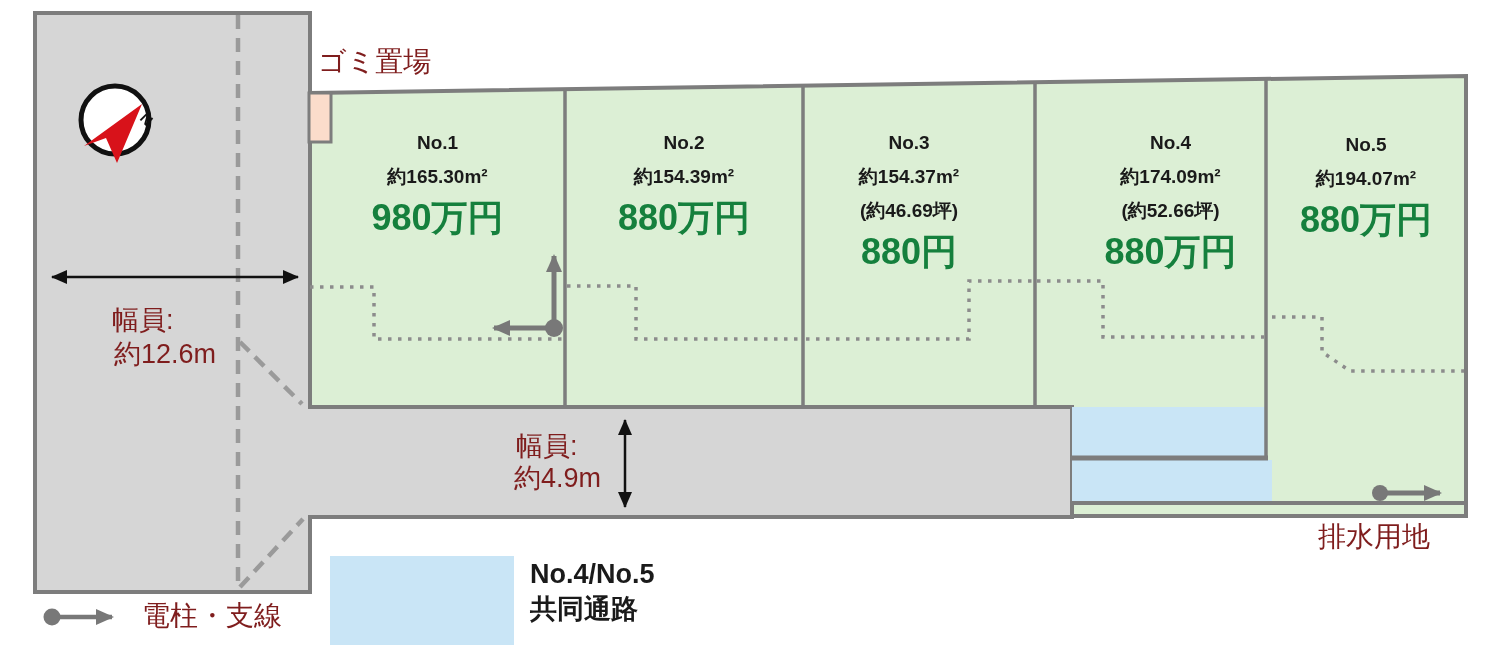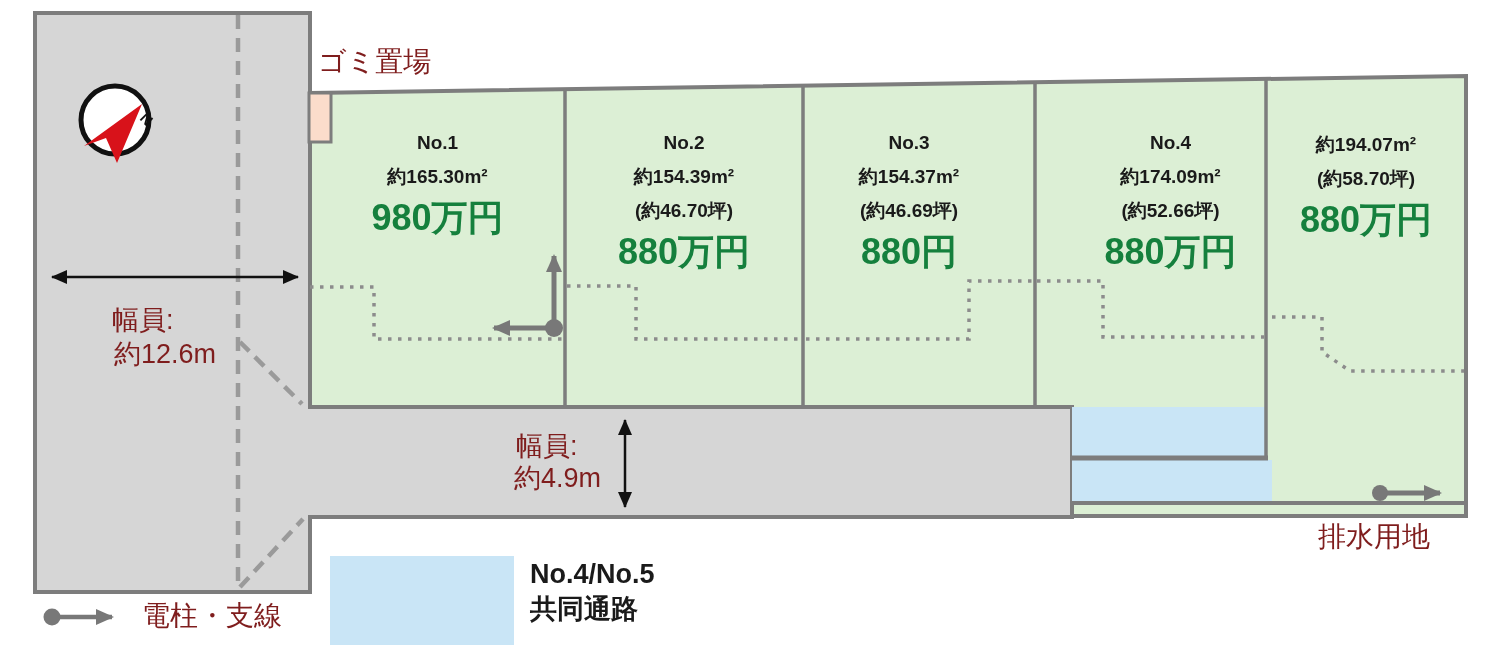--- a/index.html
+++ b/index.html
@@ -95,41 +95,40 @@
 
   <div class="lot-block" style="left:310px; top:126px; width:255px;">
     <div class="lot-line">No.1</div>
     <div class="lot-line">約165.30m²</div>
     <div class="lot-price">980万円</div>
   </div>
 
   <div class="lot-block" style="left:565px; top:126px; width:238px;">
     <div class="lot-line">No.2</div>
     <div class="lot-line">約154.39m²</div>
-    <div class="lot-line">(約46.70坪)</div>
     <div class="lot-price">880万円</div>
   </div>
 
   <div class="lot-block" style="left:803px; top:126px; width:212px;">
     <div class="lot-line">No.3</div>
     <div class="lot-line">約154.37m²</div>
     <div class="lot-line">(約46.69坪)</div>
     <div class="lot-price">880円</div>
   </div>
 
   <div class="lot-block" style="left:1035px; top:126px; width:231px;padding-left:20px;">
     <div class="lot-line">No.4</div>
     <div class="lot-line">約174.09m²</div>
     <div class="lot-line">(約52.66坪)</div>
     <div class="lot-price">880万円</div>
   </div>
 
   <div class="lot-block" style="left:1266px; top:128px; width:200px;">
+    <div class="lot-line">No.5</div>
     <div class="lot-line">約194.07m²</div>
-    <div class="lot-line">(約58.70坪)</div>
     <div class="lot-price">880万円</div>
   </div>
 
   <div class="t lbl-28" style="left:1318px; top:521px;">排水用地</div>
 
   <div class="t lbl-28" style="left:142px; top:600px;">電柱・支線</div>
 
   <div class="legend-txt" style="left:530px; top:558px;">No.4/No.5</div>
   <div class="legend-txt" style="left:530px; top:593px;">共同通路</div>
 

